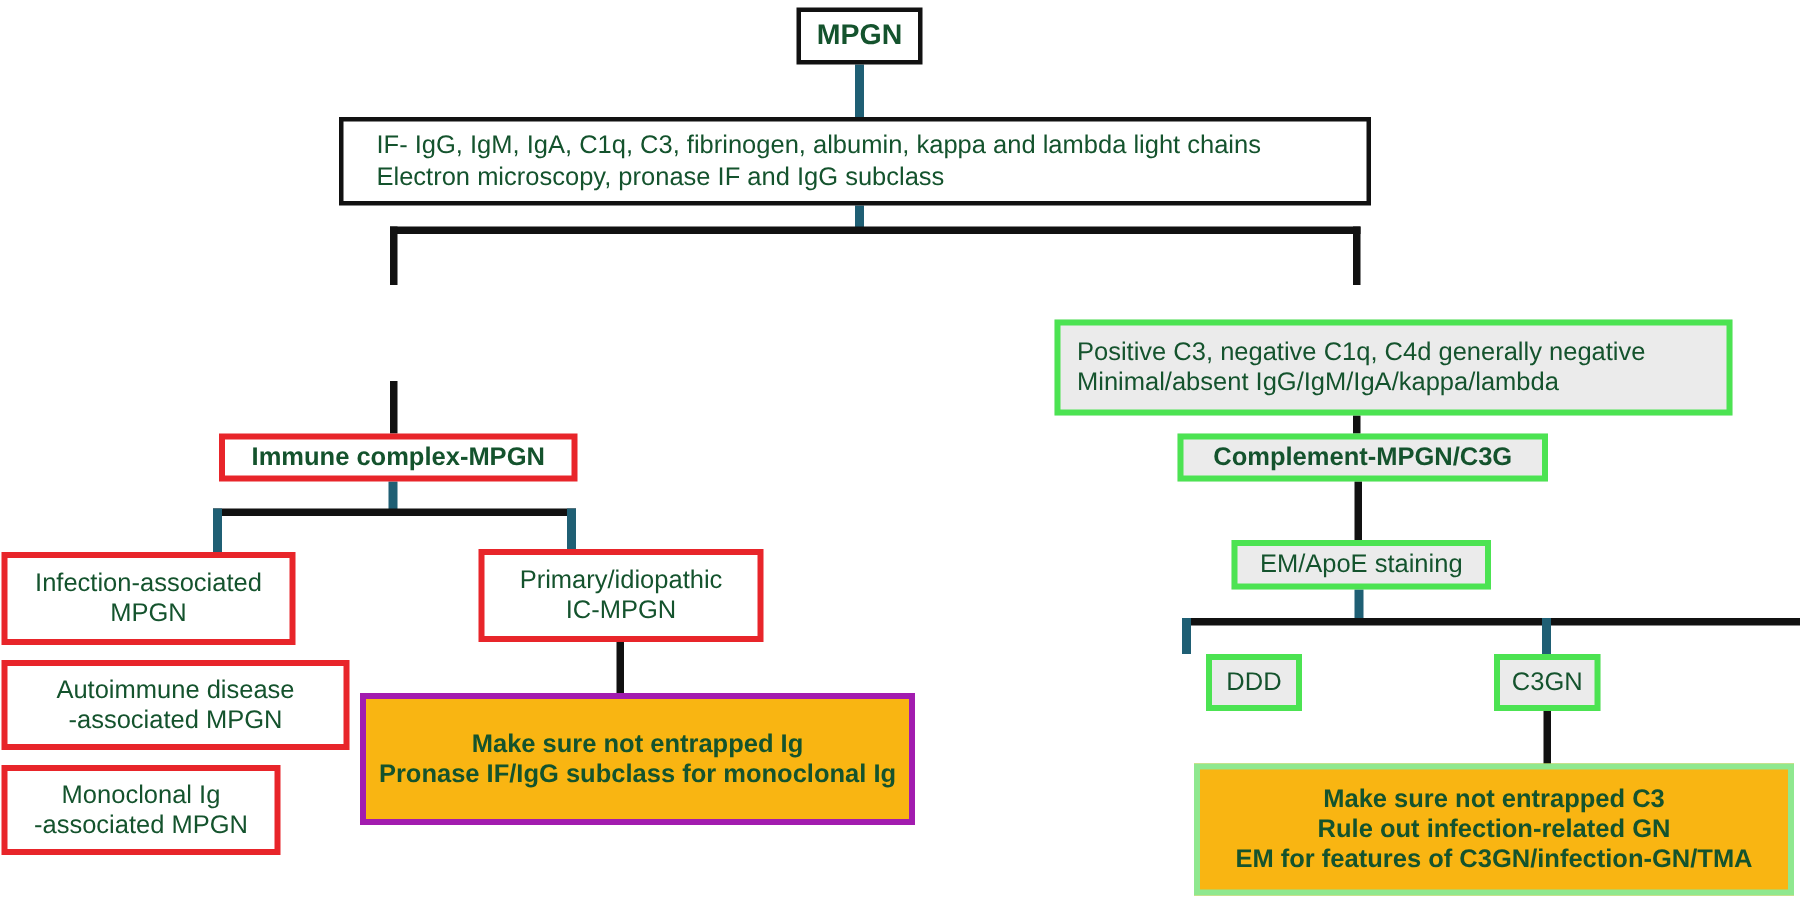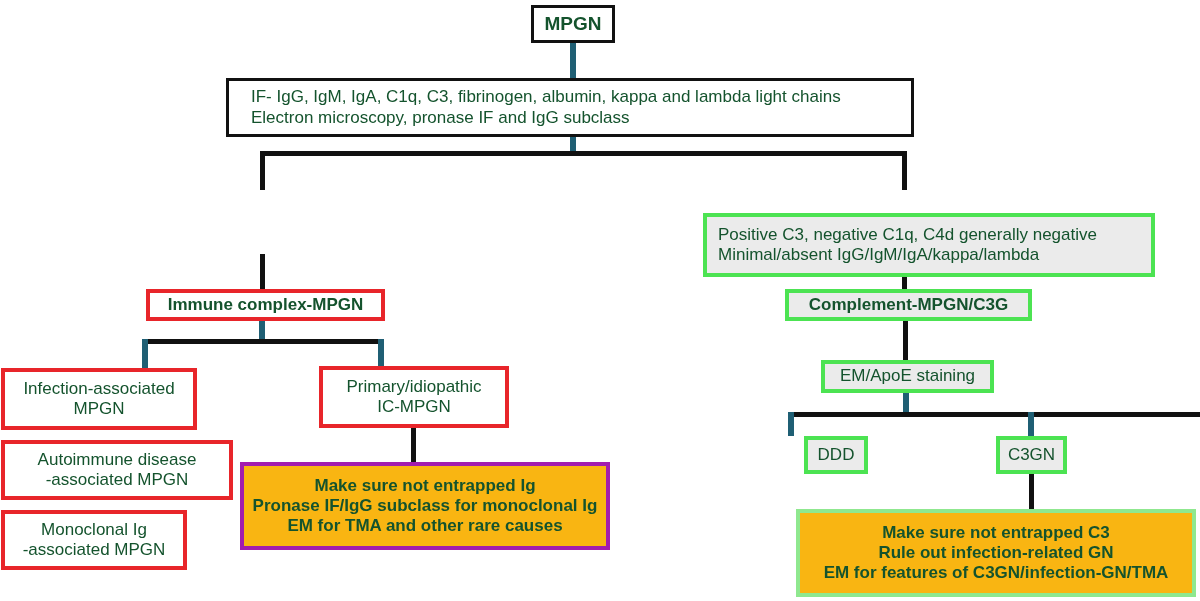--- a/index.html
+++ b/index.html
@@ -121,21 +121,20 @@
   </div>
 
   <div class="box b-red" style="left:319px; top:366px; width:190px; height:62px; font-size:17px;">
     <span class="ln">Primary/idiopathic</span>
     <span class="ln">IC-MPGN</span>
   </div>
 
   <div class="box b-red-orange bold" style="left:240px; top:462px; width:370px; height:88px; font-size:17px;">
     <span class="ln">Make sure not entrapped Ig</span>
     <span class="ln">Pronase IF/IgG subclass for monoclonal Ig</span>
-    <span class="ln">EM for TMA and other rare causes</span>
   </div>
 
   <div class="box b-green" style="left:821px; top:360px; width:173px; height:33px; font-size:17px;">
     <span class="ln">EM/ApoE staining</span>
   </div>
 
   <div class="box b-green" style="left:804px; top:436px; width:64px; height:38px; font-size:17px;">
     <span class="ln">DDD</span>
   </div>
 

